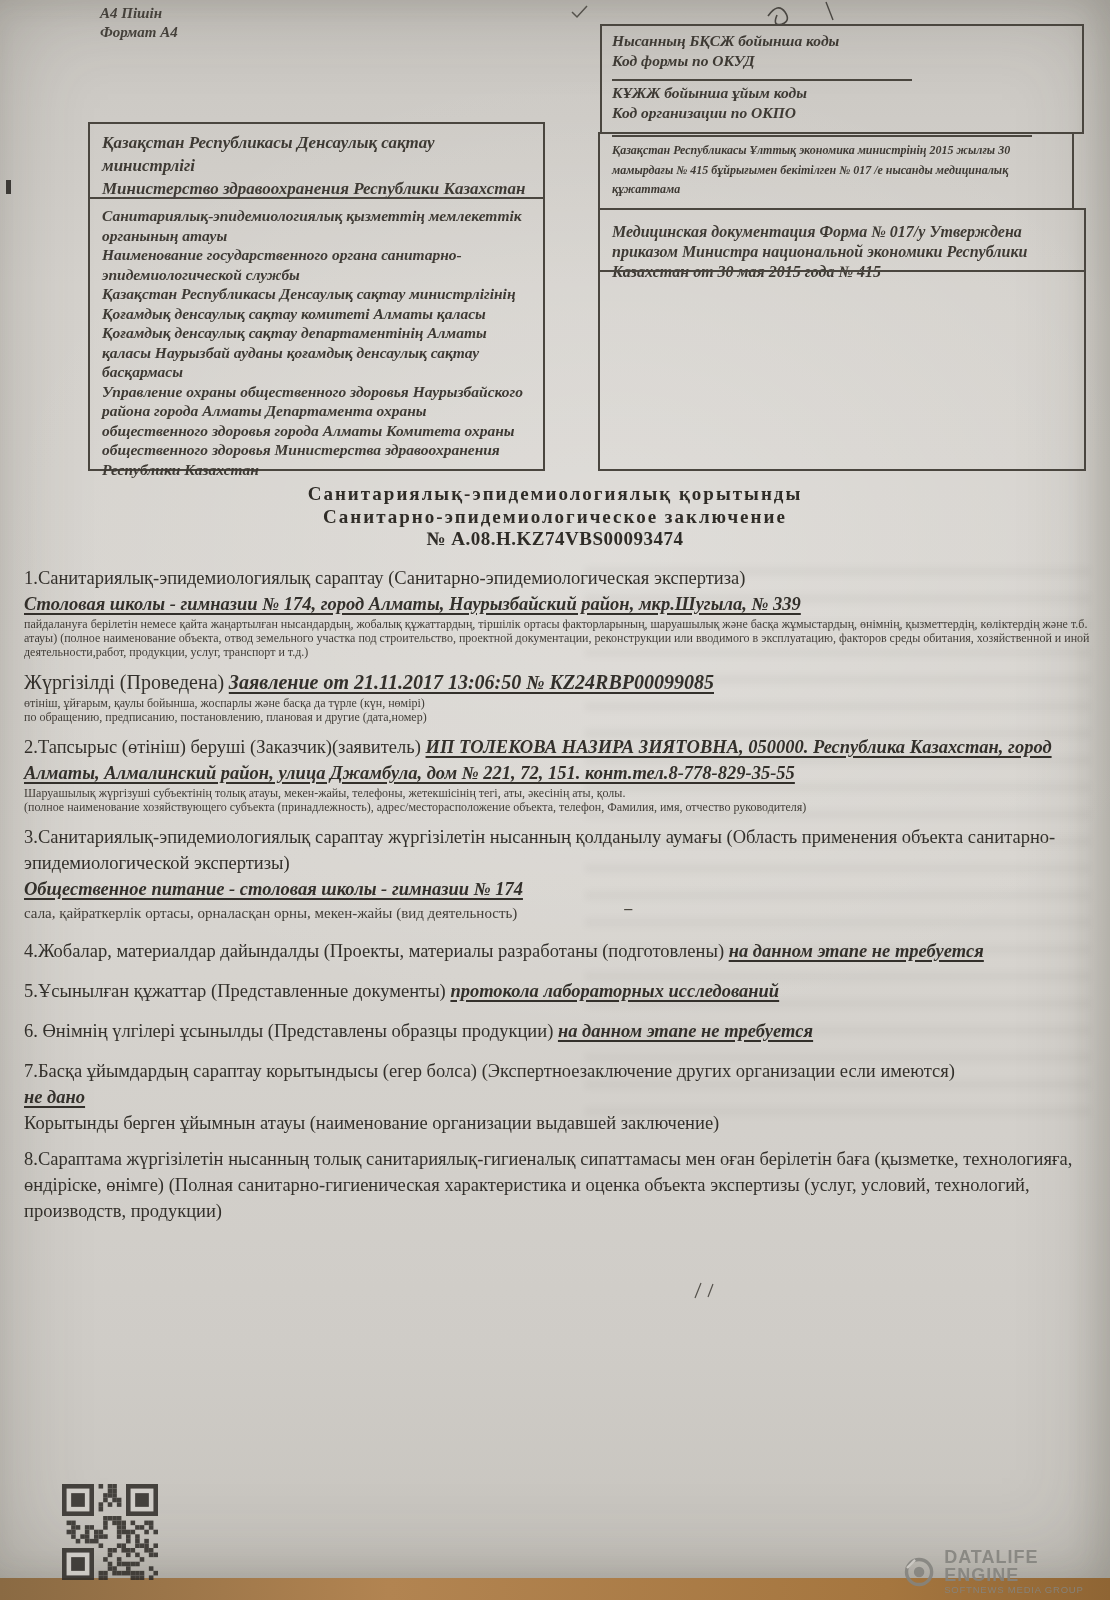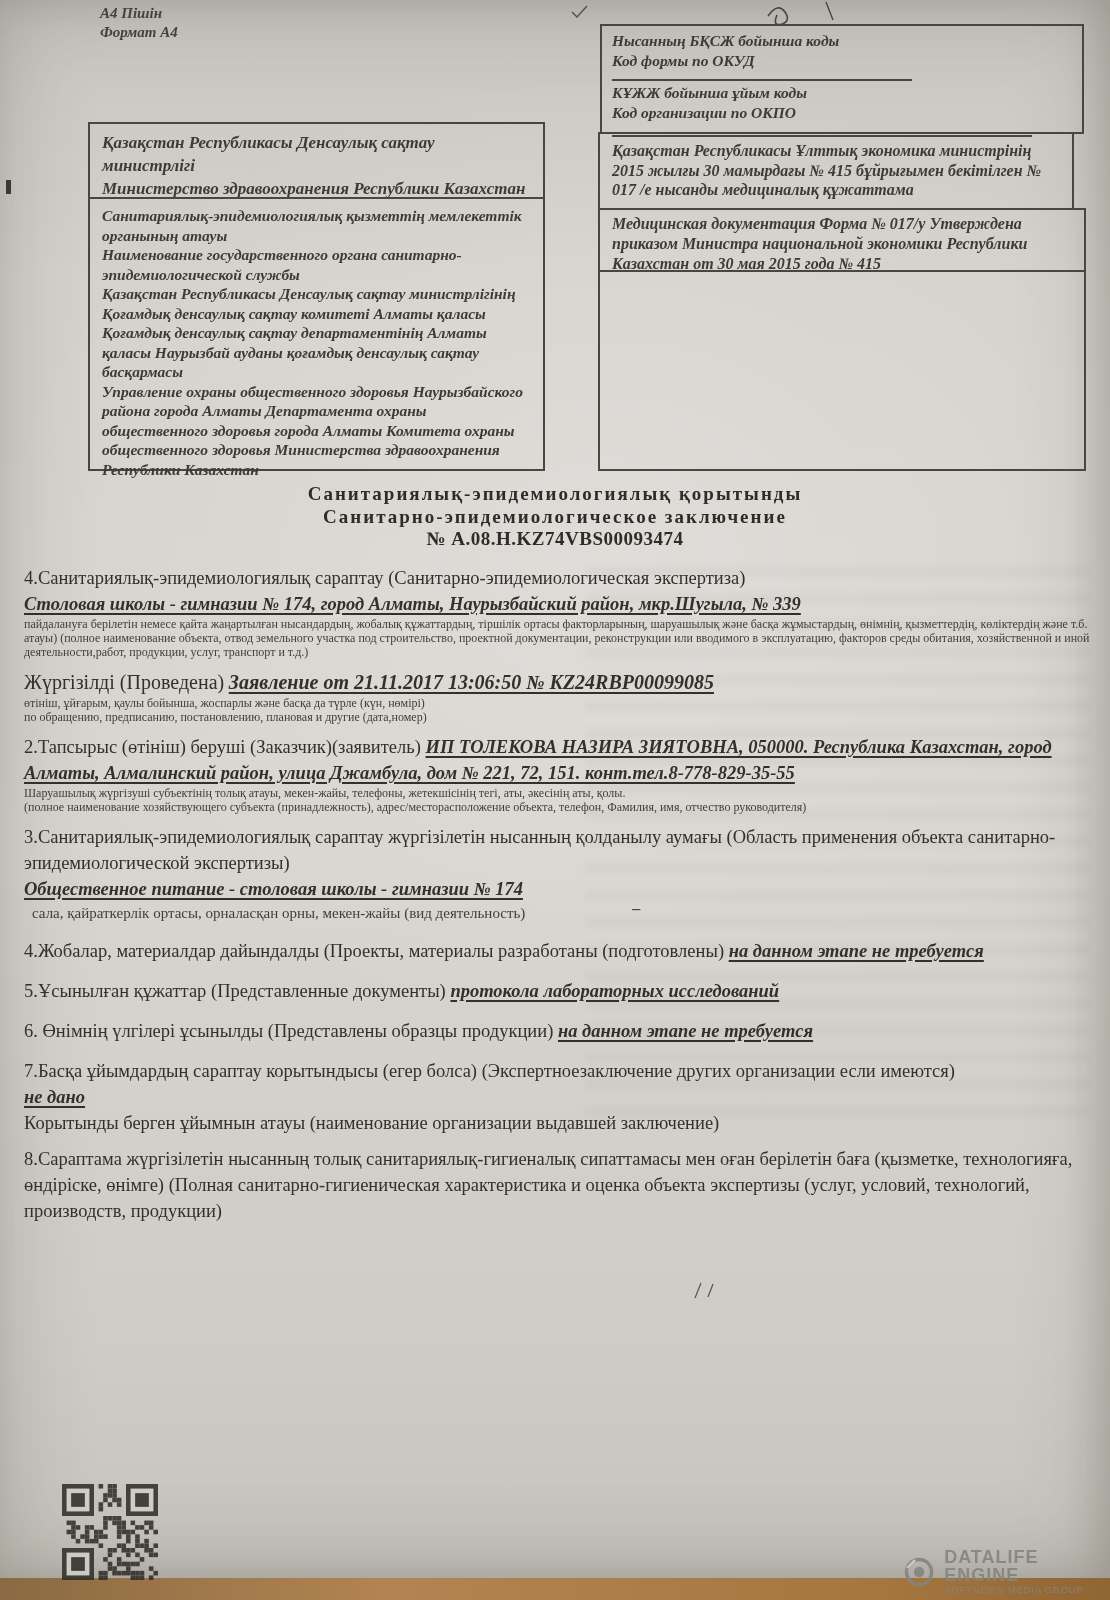--- a/index.html
+++ b/index.html
@@ -23,33 +23,33 @@
   .codes-box{position:absolute;left:600px;top:24px;width:484px;height:110px;border:2px solid #4a463f;
     box-sizing:border-box;padding:5px 10px 0 10px;font:italic 700 15.5px/20px "Liberation Serif",serif;color:#3e3a34;}
   .blank-line{border-bottom:2px solid #4a463f;height:8px;}
   .blank-1{width:300px;margin-bottom:2px;}
   .blank-2{width:420px;margin-top:4px;}
   
   .cell{position:absolute;border:2px solid #4a463f;box-sizing:border-box;padding:7px 12px;
     font-style:italic;font-weight:700;color:#3e3a34;}
   .cell-left-top{left:88px;top:122px;width:457px;height:77px;font-size:17px;line-height:23px;}
   .cell-left-bottom{left:88px;top:197px;width:457px;height:274px;font-size:15.5px;line-height:19.5px;}
-  .cell-right-top{left:598px;top:132px;width:476px;height:78px;font-size:16px;line-height:19.5px;}
-  .cell-right-mid{left:598px;top:208px;width:488px;height:64px;font-size:16px;line-height:20px;padding-top:4px;}
+  .cell-right-top{left:598px;top:132px;width:476px;height:78px;font-size:12px;line-height:19.5px;}
+  .cell-right-mid{left:598px;top:208px;width:488px;height:64px;font-size:16px;line-height:20px;padding-top:12px;}
   .cell-right-bottom{left:598px;top:270px;width:488px;height:201px;}
   
   .doc-title{position:absolute;left:0;top:482px;width:1110px;text-align:center;color:#2f2c27;}
   .doc-title .t1,.doc-title .t2{font-weight:700;font-size:19px;line-height:23px;letter-spacing:2px;}
   .doc-title .t3,.doc-title .t4{font-weight:700;font-size:19px;line-height:22px;letter-spacing:.5px;}
   
   .sections{position:absolute;left:24px;top:565px;width:1066px;font-size:18.5px;line-height:26px;color:#33302b;}
   .sec{margin:0 0 10px 0;}
   .filled{font-weight:700;font-style:italic;text-decoration:underline;text-decoration-thickness:1.6px;text-underline-offset:3px;}
   .fine{font-size:12px;line-height:14px;color:#413d37;}
-  .note-row{display:flex;align-items:flex-start;gap:107px;margin-left:8px;}
+  .note-row{display:flex;align-items:flex-start;gap:107px;}
   .pen-dash{font-weight:700;color:#4a463f;font-size:16px;line-height:14px;}
   .big-label{font-size:20px;}
   
   .ghost{position:absolute;left:585px;top:556px;width:505px;height:560px;pointer-events:none;
     background:repeating-linear-gradient(0deg,rgba(96,93,88,.30) 0 9px,rgba(0,0,0,0) 9px 27px);
     filter:blur(3px);opacity:.18;}
   
   .qr{position:absolute;left:62px;top:1484px;width:96px;height:96px;opacity:.85;}
   
   .watermark{position:absolute;left:903px;top:1548px;display:flex;align-items:center;gap:9px;
@@ -89,21 +89,21 @@
     <div class="t1">Санитариялық-эпидемиологиялық қорытынды</div>
     <div class="t2">Санитарно-эпидемиологическое заключение</div>
     <div class="t3">№ А.08.Н.KZ74VBS00093474</div>
   </div>
 
   <div class="ghost"></div>
 
   <div class="sections">
 
     <div class="sec">
-      <div>4.Санитариялық-эпидемиологиялық сараптау (Санитарно-эпидемиологическая экспертиза)</div>
+      <div>1.Санитариялық-эпидемиологиялық сараптау (Санитарно-эпидемиологическая экспертиза)</div>
       <div class="filled">Столовая школы - гимназии № 174, город Алматы, Наурызбайский район, мкр.Шугыла, № 339</div>
       <div class="fine pre">пайдалануға берілетін немесе қайта жаңартылған нысандардың, жобалық құжаттардың, тіршілік ортасы факторларының, шаруашылық және басқа жұмыстардың, өнімнің, қызметтердің, көліктердің және т.б. атауы) (полное наименование объекта, отвод земельного участка под строительство, проектной документации, реконструкции или вводимого в эксплуатацию, факторов среды обитания, хозяйственной и иной деятельности,работ, продукции, услуг, транспорт и т.д.)</div>
     </div>
 
     <div class="sec">
       <div>
         <span class="big-label">Жүргізілді (Проведена)</span>
         <span class="filled big-label">Заявление от 21.11.2017 13:06:50 № KZ24RBP00099085</span>
       </div>
       <div class="fine pre">өтініш, ұйғарым, қаулы бойынша, жоспарлы және басқа да түрле (күн, нөмірі)

